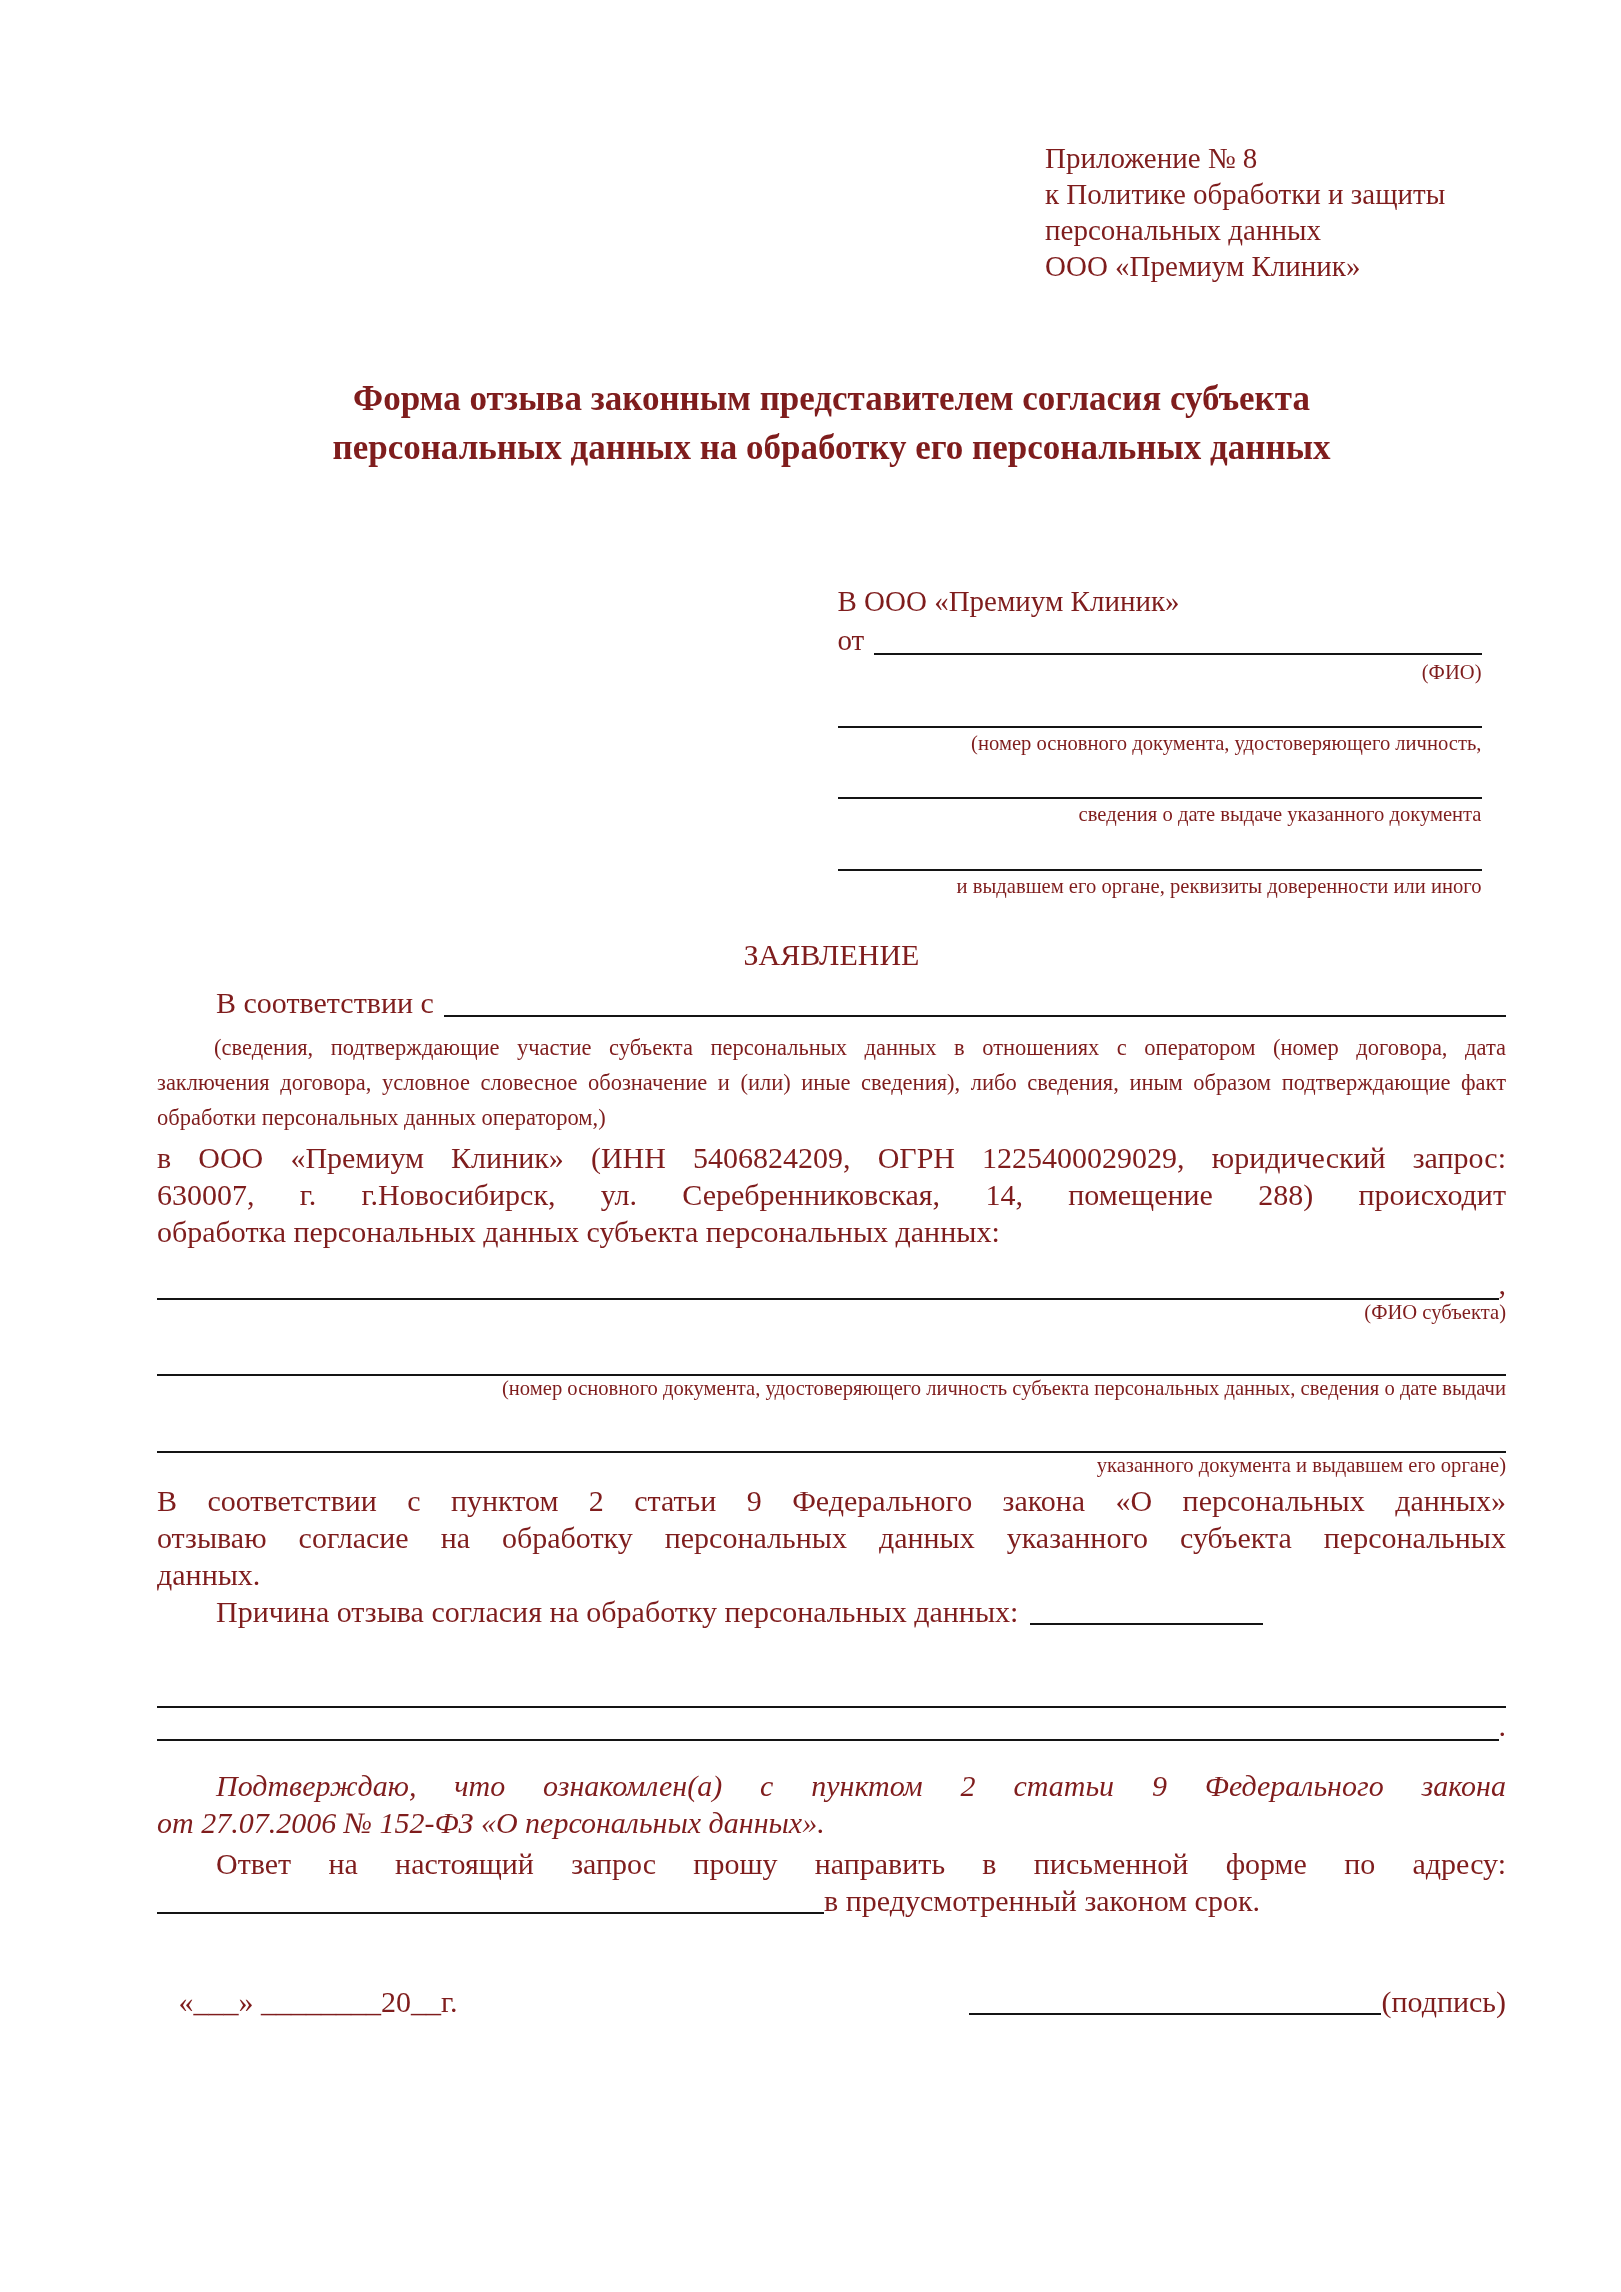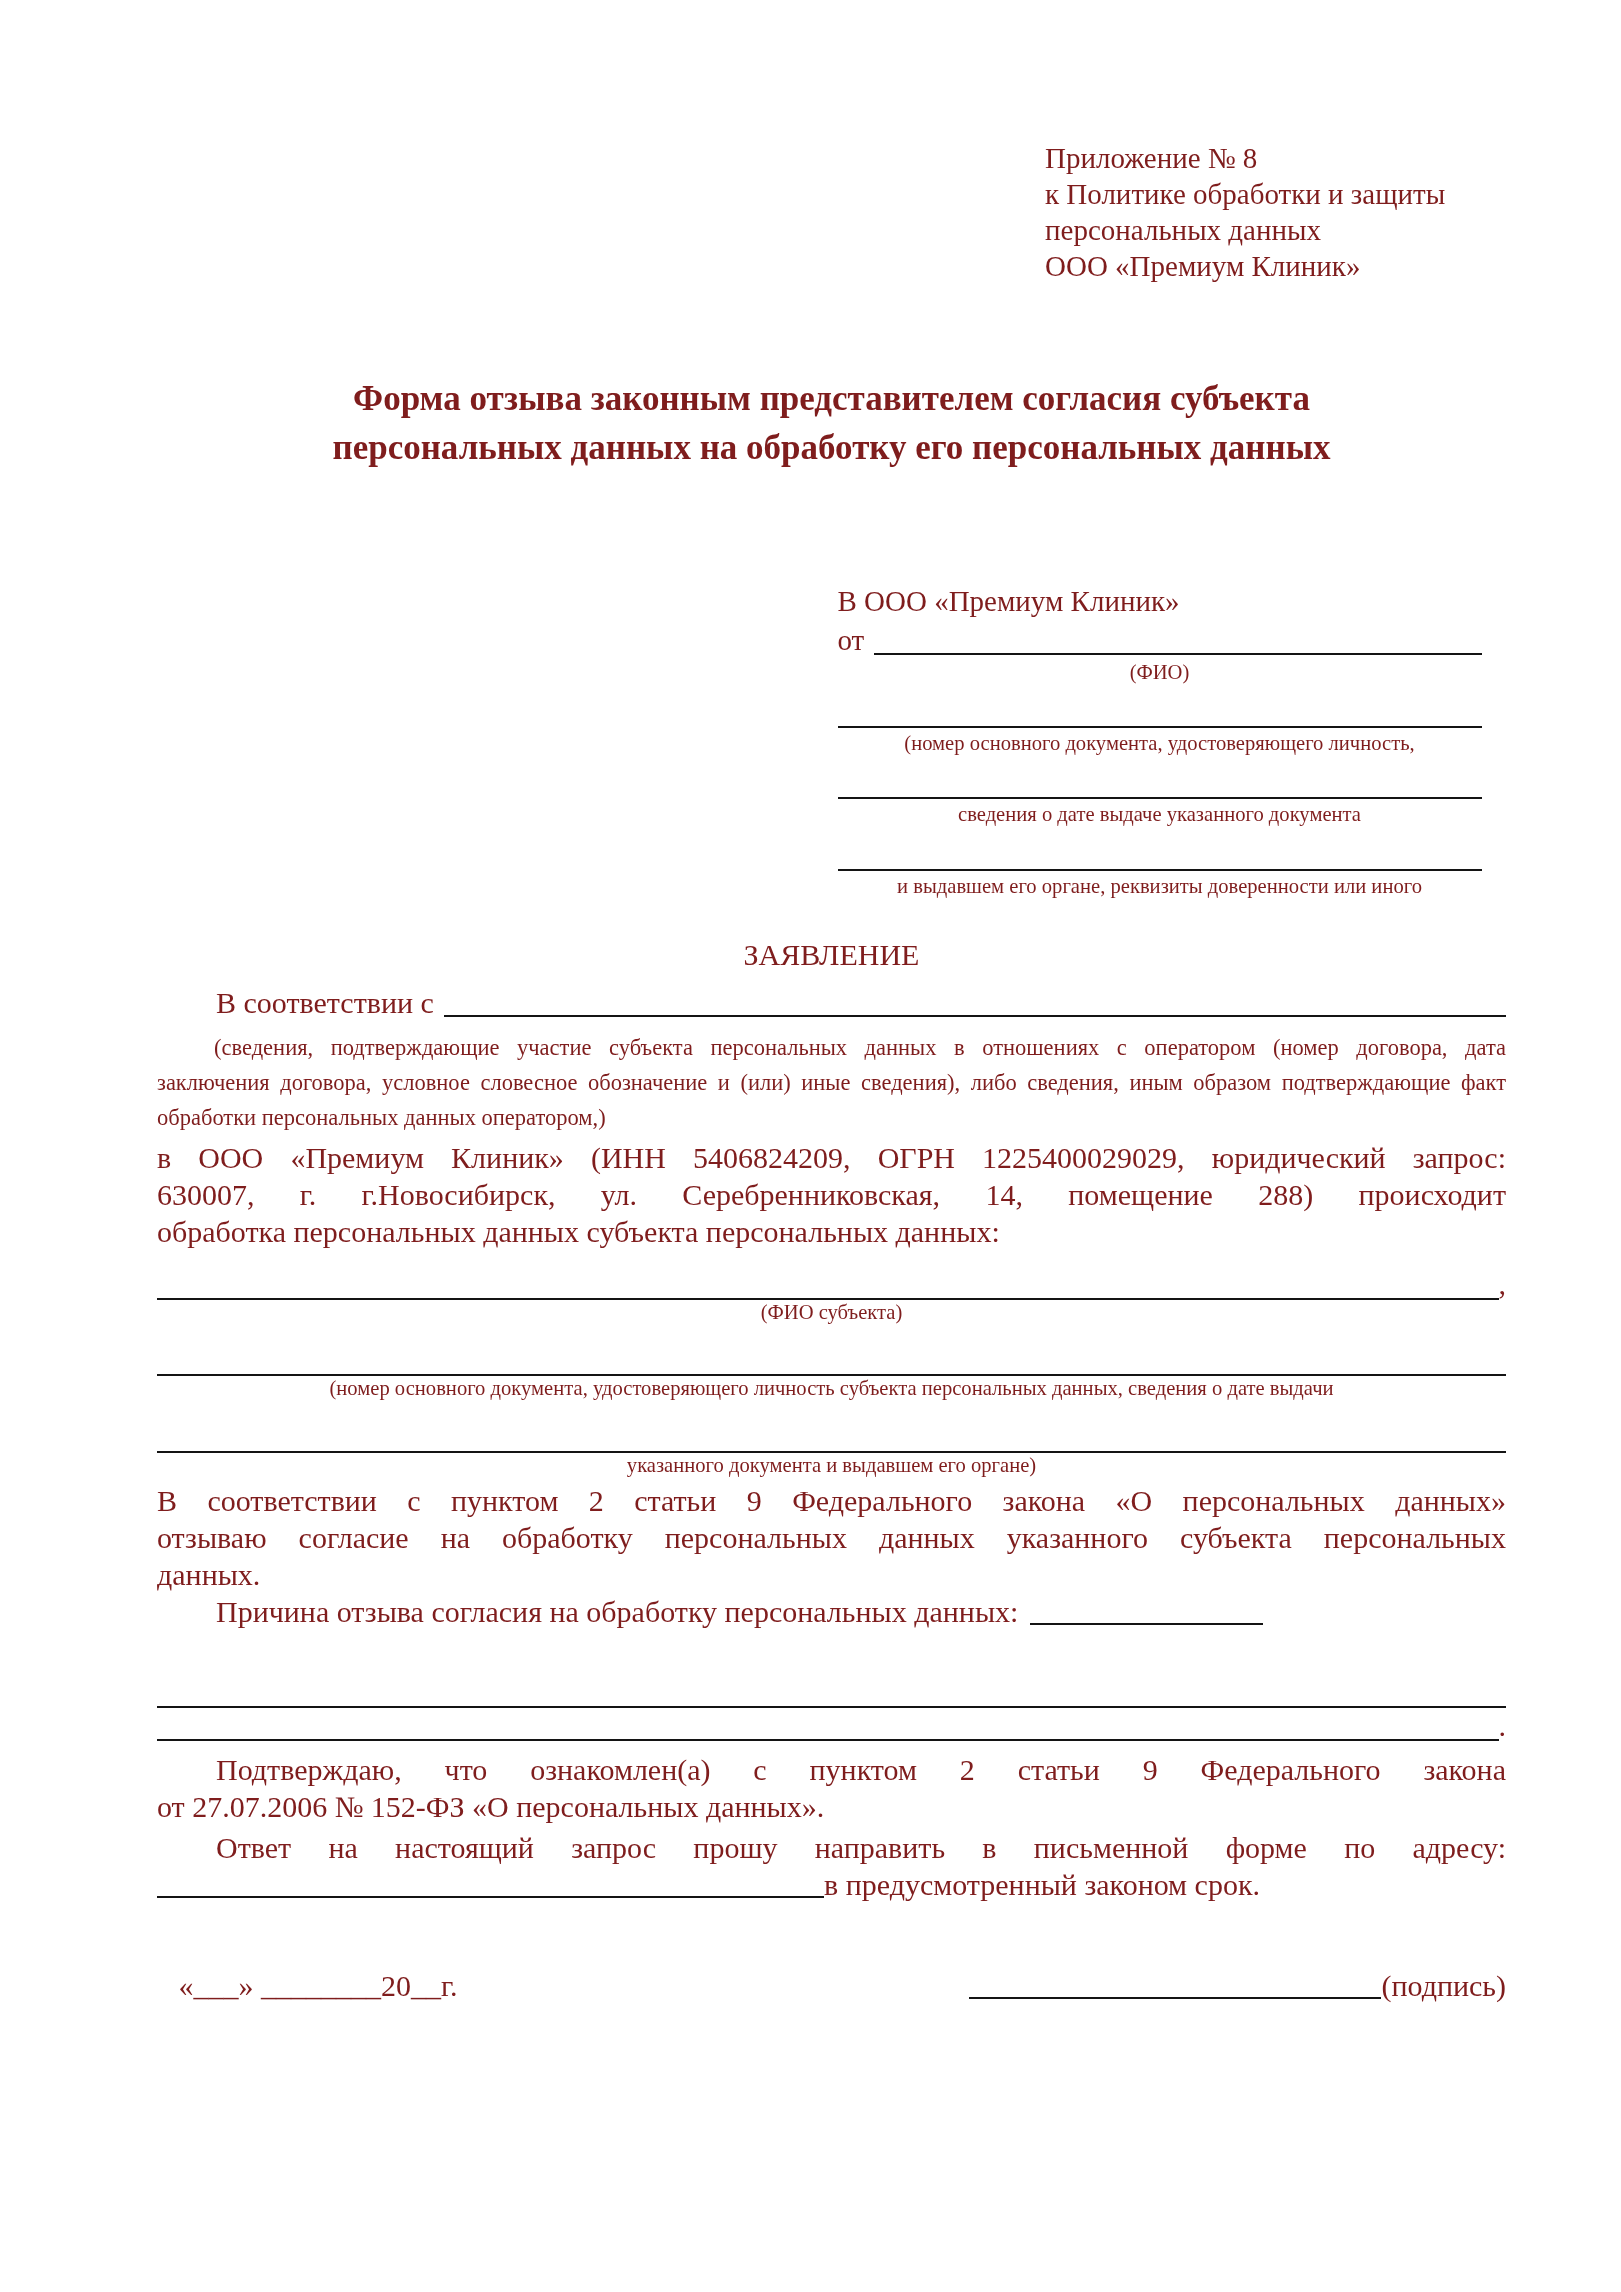--- a/index.html
+++ b/index.html
@@ -45,21 +45,21 @@
   .addr-from { display: flex; }
   .fill-line {
     flex: 1;
     border-bottom: 2.9px solid #141414;
     margin-left: 9.8px;
     margin-bottom: 4.9px;
   }
   .cap {
     font-size: 20.6px;
     line-height: 25.5px;
-    text-align: center;
+    text-align: right;
   }
   .blank-row { margin-top: 11.8px; }
   .blank-line-el { height: 31px; border-bottom: 2.9px solid #141414; }
   .blank-row .cap { margin-top: 2.9px; }
 
   
   .statement-heading {
     margin-top: 35px;
     text-align: center;
     font-size: 30px;
@@ -103,21 +103,21 @@
     border-bottom: 2.9px solid #141414;
     margin-left: 11.8px;
     margin-bottom: 4.9px;
   }
 
   .wide-blank-1 { margin-top: 43px; height: 35px; border-bottom: 2.9px solid #141414; }
   .wide-blank-2 { display: flex; align-items: flex-end; font-size: 30px; }
   .wide-blank-2 .line { flex: 1; border-bottom: 2.9px solid #141414; height: 33px; }
   .wide-blank-2 .suffix { line-height: 31px; }
 
-  .ack-par { margin-top: 10px; }
+  .ack-par { margin-top: 26px; font-style: italic; }
   .response-row {
     display: flex;
     font-size: 30px;
     line-height: 37px;
   }
   .resp-line {
     width: 667px;
     border-bottom: 2.9px solid #141414;
     margin-bottom: 4.9px;
   }

